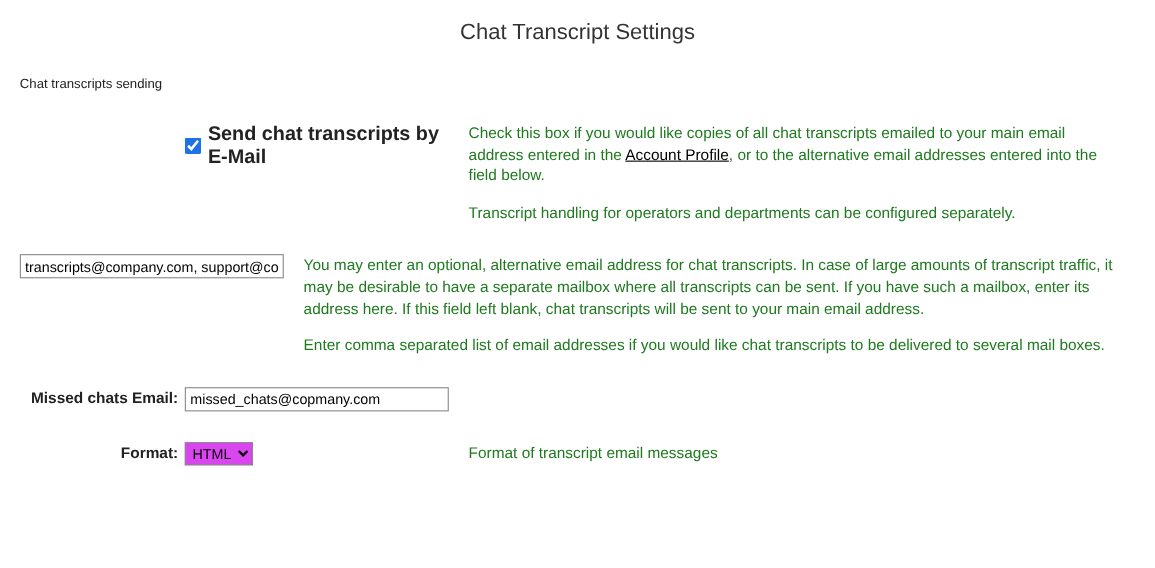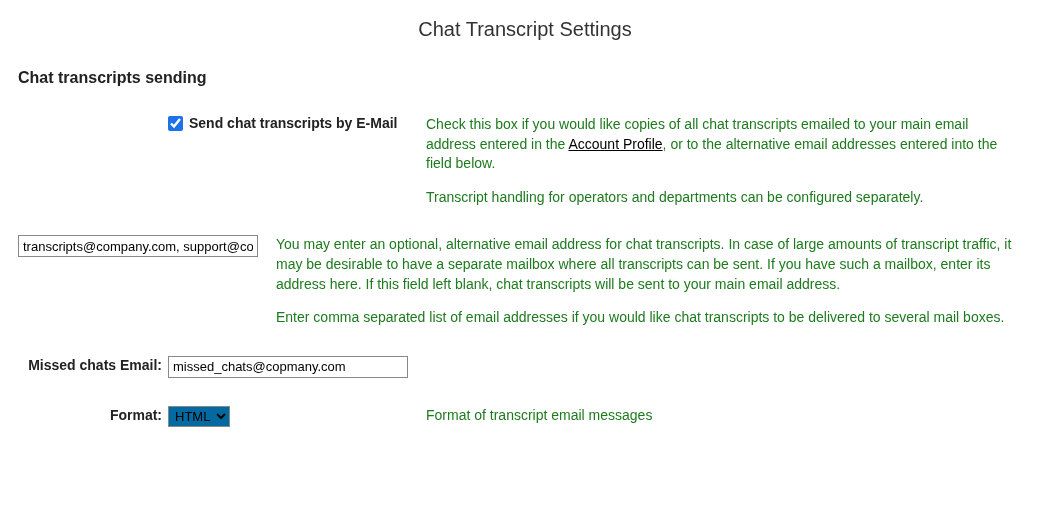--- a/index.html
+++ b/index.html
@@ -12,22 +12,22 @@
       padding: 12px 18px;
     }
     .page-title {
       text-align: center;
       font-size: 20px;
       font-weight: 400;
       color: #333;
       margin: 6px 0 28px 0;
     }
     .section-heading {
-      font-weight: bold;
-      font-size: 16px;
+      font-weight: normal;
+      font-size: 12px;
       margin-bottom: 28px;
     }
     .row {
       display: flex;
       align-items: flex-start;
       margin-bottom: 28px;
     }
     .label-col {
       width: 150px;
       text-align: right;
@@ -74,28 +74,28 @@
       padding-left: 0;
     }
     .checkbox-wrap input[type="checkbox"] {
       width: 15px;
       height: 15px;
       accent-color: #1d72e8;
       flex-shrink: 0;
     }
     .checkbox-label {
       font-weight: bold;
-      font-size: 14px;
+      font-size: 18px;
     }
     select {
       border: 1px solid #888;
       padding: 1px 2px;
       font-size: 13px;
       font-family: inherit;
-      background: #0369a1;
+      background: #d946ef;
     }
     .row-checkbox .label-col { width: 150px; }
     .row-checkbox .field-col { width: 258px; display:flex; align-items:flex-start;}
   </style>
 </head>
 <body>
 
 <h1 class="page-title">Chat Transcript Settings</h1>
 
 <div class="section-heading">Chat transcripts sending</div>

